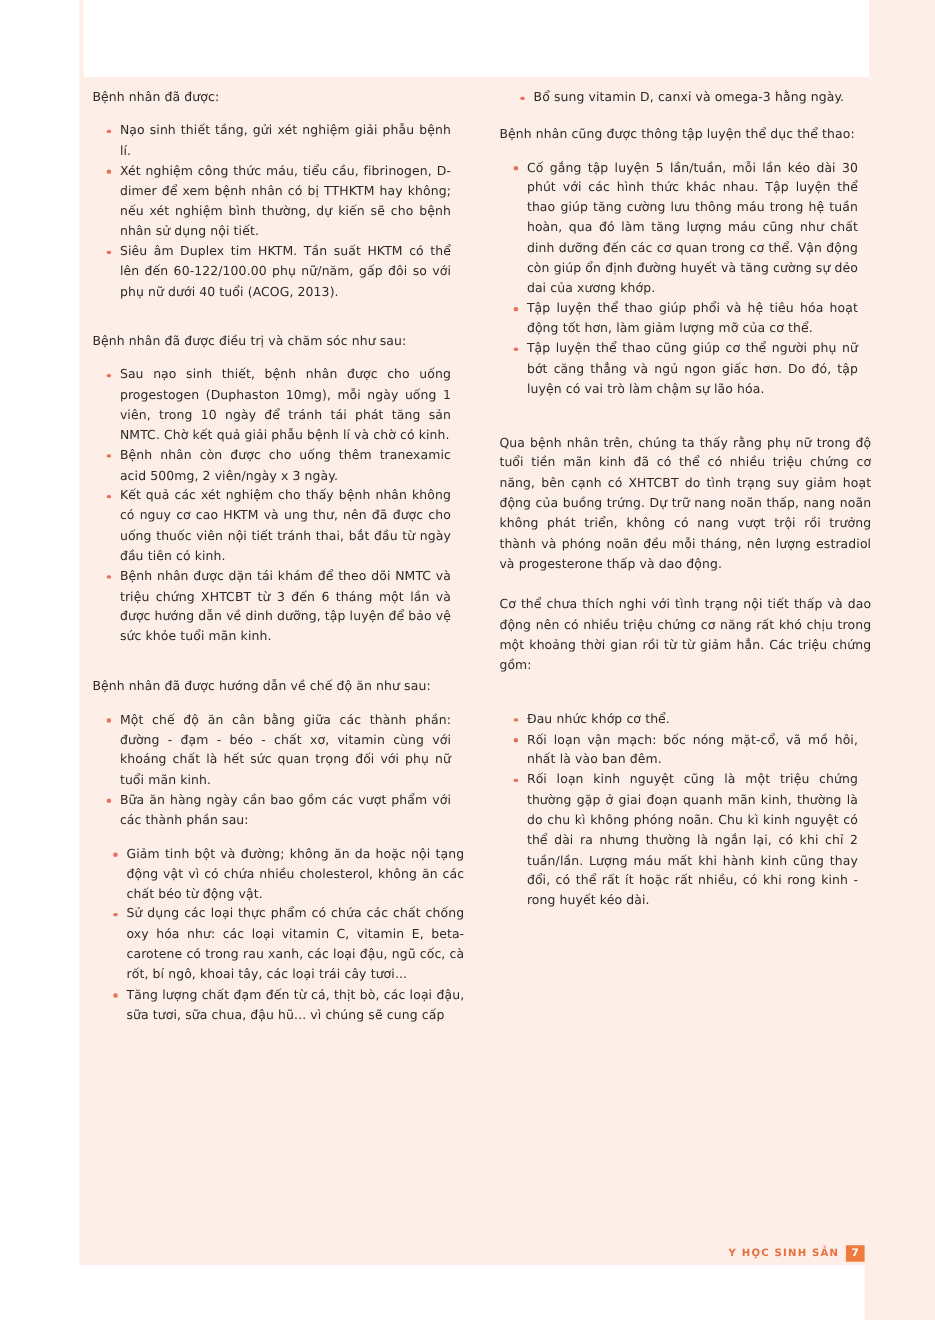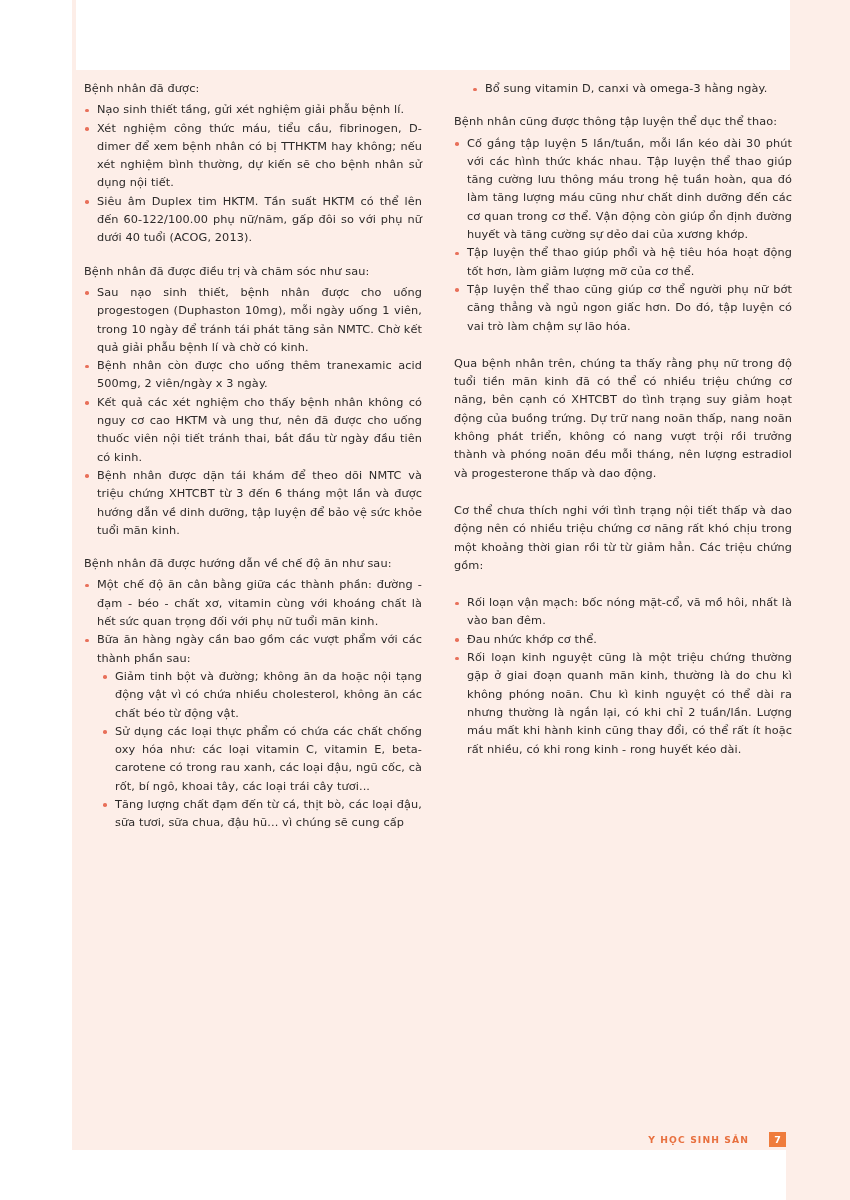--- a/index.html
+++ b/index.html
@@ -101,21 +101,21 @@
   }
   p.para {
     margin: 0 0 0 0;
     text-align: justify;
   }
   .gap-md { height: 15px; }
   .gap-lg { height: 19px; }
 
   ul.bullets {
     list-style: none;
-    margin: 0;
+    margin: 12px;
     padding: 0;
   }
   ul.bullets > li {
     position: relative;
     padding-left: 13px;
     margin: 0 0 0 0;
     text-align: justify;
   }
   ul.bullets > li::before {
     content: "";
@@ -148,21 +148,21 @@
     background: #e8705a;
   }
 
   
   .footer {
     position: absolute;
     right: 64px;
     top: 1132px;
     display: flex;
     align-items: center;
-    gap: 20px;
+    gap: 6px;
     justify-content: center;
   }
   .footer-title {
     font-size: 9.2px;
     font-weight: bold;
     letter-spacing: 1.1px;
     color: #e8703f;
   }
   .footer-page {
     width: 17px;
@@ -242,22 +242,22 @@
 
       <p class="para">Qua bệnh nhân trên, chúng ta thấy rằng phụ nữ trong độ tuổi tiền mãn kinh đã có thể có nhiều triệu chứng cơ năng, bên cạnh có XHTCBT do tình trạng suy giảm hoạt động của buồng trứng. Dự trữ nang noãn thấp, nang noãn không phát triển, không có nang vượt trội rồi trưởng thành và phóng noãn đều mỗi tháng, nên lượng estradiol và progesterone thấp và dao động.</p>
 
       <div class="gap-lg"></div>
 
       <p class="para">Cơ thể chưa thích nghi với tình trạng nội tiết thấp và dao động nên có nhiều triệu chứng cơ năng rất khó chịu trong một khoảng thời gian rồi từ từ giảm hẳn. Các triệu chứng gồm:</p>
 
       <div class="gap-lg"></div>
 
       <ul class="bullets">
+        <li>Đau nhức khớp cơ thể.</li>
         <li>Rối loạn vận mạch: bốc nóng mặt-cổ, vã mồ hôi, nhất là vào ban đêm.</li>
-        <li>Đau nhức khớp cơ thể.</li>
         <li>Rối loạn kinh nguyệt cũng là một triệu chứng thường gặp ở giai đoạn quanh mãn kinh, thường là do chu kì không phóng noãn. Chu kì kinh nguyệt có thể dài ra nhưng thường là ngắn lại, có khi chỉ 2 tuần/lần. Lượng máu mất khi hành kinh cũng thay đổi, có thể rất ít hoặc rất nhiều, có khi rong kinh - rong huyết kéo dài.</li>
       </ul>
     </div>
   </div>
 
   <div class="footer">
     <span class="footer-title">Y HỌC SINH SẢN</span>
     <span class="footer-page">7</span>
   </div>
 </div>

